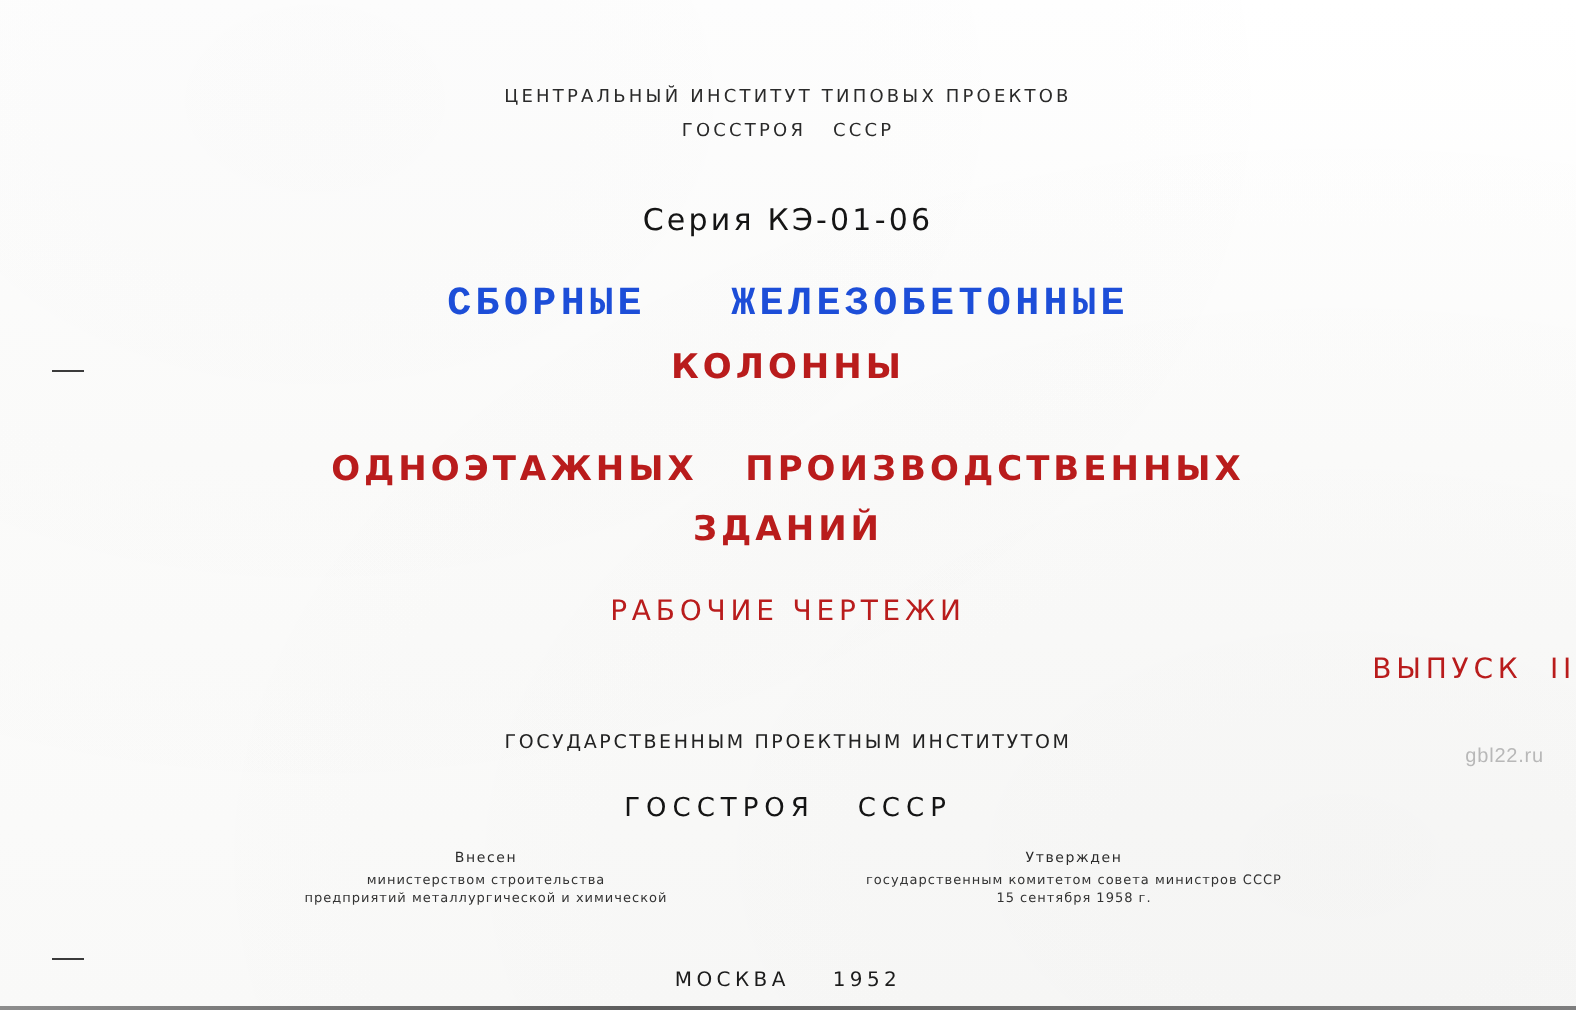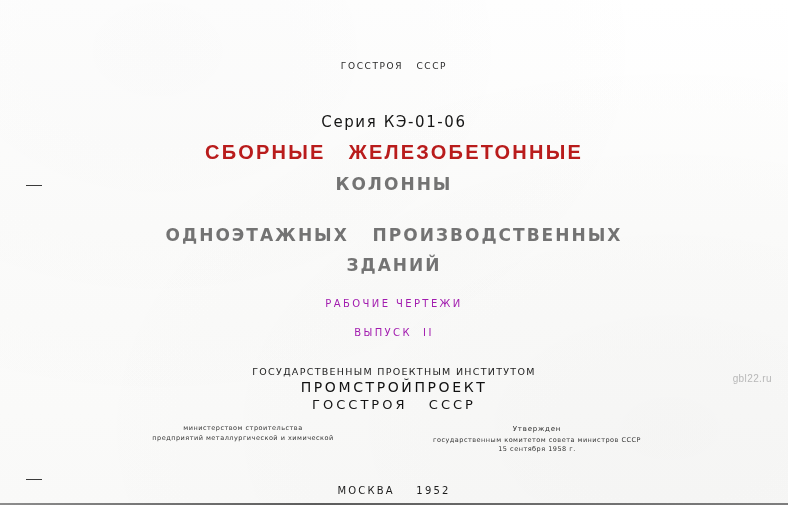--- a/index.html
+++ b/index.html
@@ -49,42 +49,41 @@
     letter-spacing: 1.6px;
     color: #2a2a2a;
     font-family: "DejaVu Sans", sans-serif;
   }
 
   .series {
     font-size: 15px;
     letter-spacing: 1.6px;
     color: #151515;
     font-family: "DejaVu Sans", sans-serif;
-    margin-top: 12px;
   }
 
   .title-big {
     font-size: 20px;
     font-weight: 600;
     letter-spacing: 2.2px;
-    color: #b91c1c;
-    font-family: Liberation Sans, sans-serif;
+    color: #1d4ed8;
+    font-family: Liberation Mono, monospace;
   }
   .title-mid {
     font-size: 17px;
     font-weight: 600;
     letter-spacing: 2px;
-    color: #737373;
+    color: #b91c1c;
     font-family: "DejaVu Sans", sans-serif;
   }
 
   .sub {
-    font-size: 10px;
+    font-size: 14px;
     letter-spacing: 2.4px;
-    color: #a21caf;
+    color: #b91c1c;
     font-family: "DejaVu Sans", sans-serif;
   }
 
   .dev-small {
     font-size: 8px;
     letter-spacing: 1.2px;
     color: #2a2a2a;
     font-family: "DejaVu Sans", sans-serif;
   }
   .dev-mid {
@@ -154,37 +153,38 @@
     letter-spacing: 0.4px;
     font-family: "Liberation Sans", sans-serif;
   }
 </style>
 </head>
 <body>
 
 <div id="page">
   <div class="sheet">
 
+    <div class="line inst" style="top:44px;">ЦЕНТРАЛЬНЫЙ ИНСТИТУТ ТИПОВЫХ ПРОЕКТОВ</div>
     <div class="line inst" style="top:61px;">ГОССТРОЯ   СССР</div>
 
     <div class="line series" style="top:101px;">Серия КЭ-01-06</div>
 
     <div class="line title-big" style="top:141px;">СБОРНЫЕ   ЖЕЛЕЗОБЕТОННЫЕ</div>
     <div class="line title-mid" style="top:174px;">КОЛОННЫ</div>
     <div class="line title-mid" style="top:225px;">ОДНОЭТАЖНЫХ   ПРОИЗВОДСТВЕННЫХ</div>
     <div class="line title-mid" style="top:255px;">ЗДАНИЙ</div>
 
     <div class="line sub" style="top:298px;">РАБОЧИЕ ЧЕРТЕЖИ</div>
-    <div class="line sub" style="top:327px;">ВЫПУСК  II</div>
+    <div class="line sub" style="top:327px;text-align:right;">ВЫПУСК  II</div>
 
     <div class="line dev-mid" style="top:366px;">ГОСУДАРСТВЕННЫМ ПРОЕКТНЫМ ИНСТИТУТОМ</div>
-    <div class="line dev-big" style="top:379px;">ПРОМСТРОЙПРОЕКТ</div>
     <div class="line dev-big2" style="top:397px;">ГОССТРОЯ   СССР</div>
 
     <div class="col" id="col-left">
+      <span class="head">Внесен</span>
       <span class="ln">министерством  строительства</span>
       <span class="ln">предприятий  металлургической и химической</span>
     </div>
 
     <div class="col" id="col-right">
       <span class="head">Утвержден</span>
       <span class="ln">государственным  комитетом совета министров  СССР</span>
       <span class="ln">15 сентября 1958 г.</span>
     </div>
 

